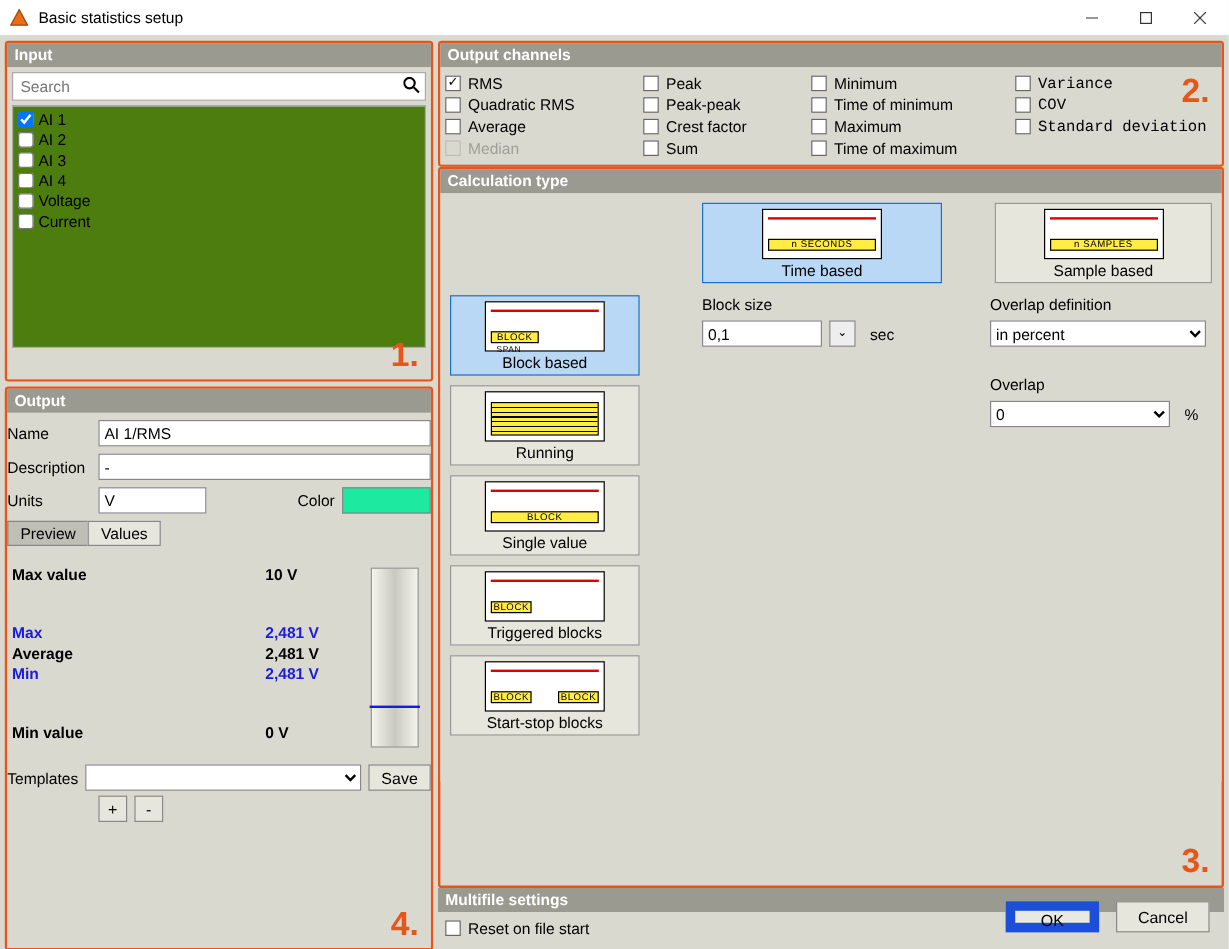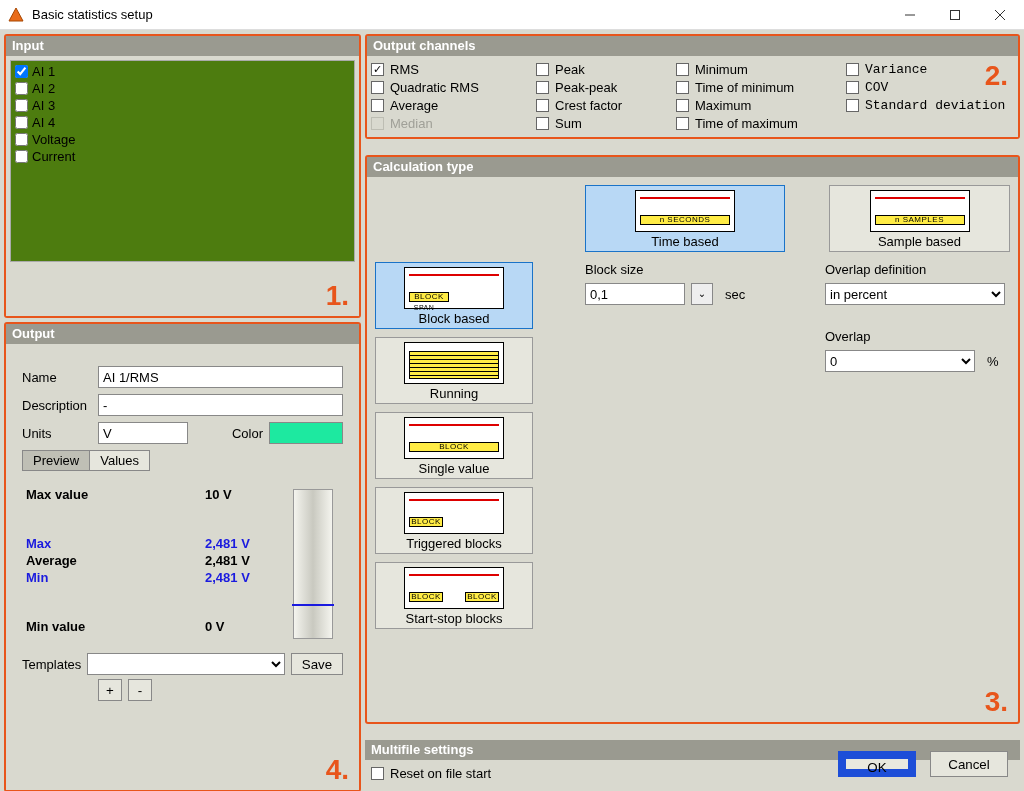--- a/index.html
+++ b/index.html
@@ -34,36 +34,36 @@
   }
   .content {
     background: #d9d9cf;
     padding: 4px;
     display: flex;
     height: 761px;
     gap: 4px;
     position: relative;
   }
   .left-col { width: 357px; display:flex; flex-direction:column; gap:4px; }
-  .right-col { flex:1; display:flex; flex-direction:column; gap:16px; position:relative; }
+  .right-col { flex:1; display:flex; flex-direction:column; gap:0; position:relative; }
   .panel {
     display:flex; flex-direction:column;
     position: relative;
   }
   .panel-header {
     background: #9a9a90;
     color: #fff;
     font-weight: bold;
     font-size: 13px;
     padding: 2px 6px;
     line-height: 16px;
   }
   .panel-body {
     background: #d9d9cf;
-    padding: 16px;
+    padding: 0;
   }
   .hl { border: 2px solid #e8551b; border-radius: 3px; }
   .callout {
     position: absolute;
     font-size: 28px;
     font-weight: bold;
     color: #e8551b;
     pointer-events: none;
   }
   
@@ -218,20 +218,29 @@
   </span>
 </div>
 
 <div class="content">
 
   <div class="left-col">
 
     <div class="panel input-panel hl">
       <div class="panel-header">Input</div>
       <div class="panel-body">
+        <div class="search-wrap">
+          <input type="text" placeholder="Search" style="">
+          <span>
+            <svg class="search-icon" viewBox="0 0 16 16">
+                <circle cx="6" cy="6" r="5" fill="none" stroke="#000" stroke-width="2"></circle>
+                <line x1="10" y1="10" x2="15" y2="15" stroke="#000" stroke-width="2"></line>
+              </svg>
+          </span>
+        </div>
         <div class="input-list" id="input-list">
             <div class="row">
               <input type="checkbox" checked="" style="">
               <span>AI 1</span>
             </div>
             <div class="row">
               <input type="checkbox" style="">
               <span>AI 2</span>
             </div>
             <div class="row">

